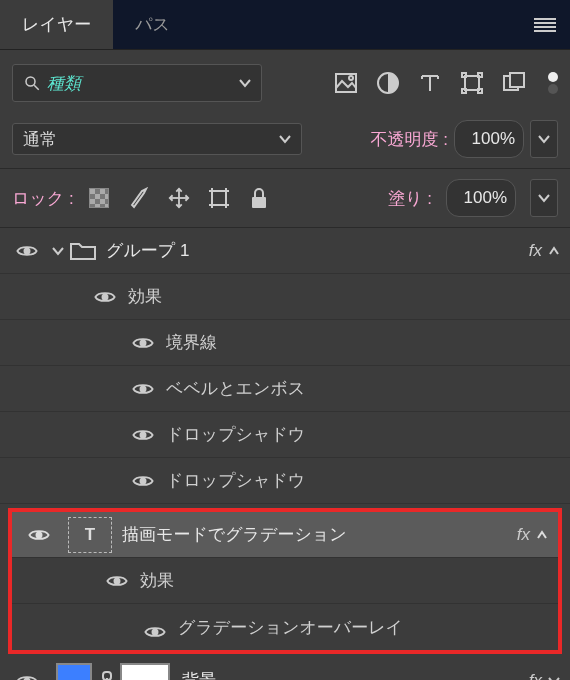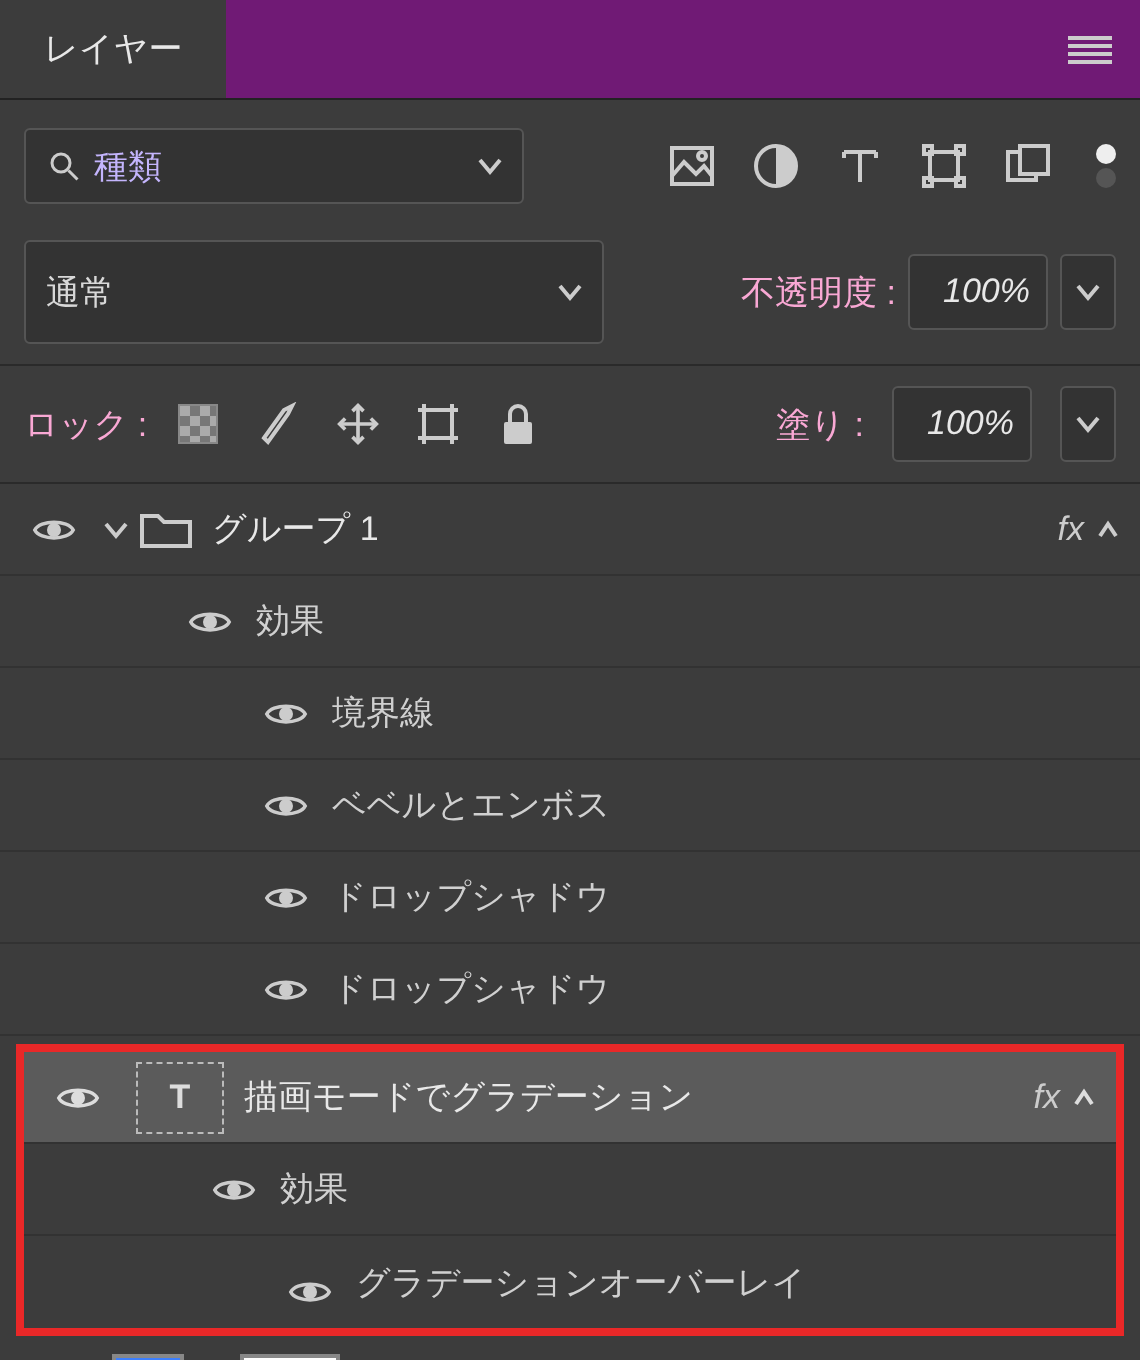--- a/index.html
+++ b/index.html
@@ -8,21 +8,21 @@
   height: 680px;
   background: #3c3c3c;
   font-family: "Hiragino Kaku Gothic Pro", "Meiryo", sans-serif;
   color: #d8d8d8;
   font-size: 17px;
   overflow: hidden;
 }
 .tabs {
   display: flex;
   height: 50px;
-  background: #701a75;
+  background: #0f172a;
   border-bottom: 1px solid #222;
 }
 .tab {
   padding: 0 22px;
   display: flex;
   align-items: center;
   color: #999;
   cursor: pointer;
 }
 .tab.active {
@@ -54,59 +54,58 @@
   display: flex;
   align-items: center;
   background: #333;
   border: 1px solid #555;
   border-radius: 3px;
   height: 38px;
   padding: 0 10px;
   width: 250px;
 }
 .search-kind .mag { margin-right: 6px; }
-.search-kind .kind-text { color: #c4b5fd; flex: 1; }
+.search-kind .kind-text { color: #5eead4; flex: 1; font-style: italic; }
 .search-kind .chev { color: #aaa; }
 .icon-row { display: flex; gap: 18px; margin-left: auto; align-items: center; }
 .filter-icon { width: 24px; height: 22px; display:flex; align-items:center; justify-content:center; color:#ccc; }
 .dot-column { display:flex; flex-direction:column; gap:2px; margin-left:4px;}
 .dot { width:10px; height:10px; border-radius:50%; background:#555;}
 .dot.active { background:#eee;}
 .row2 {
   display:flex;
   align-items:center;
   padding: 10px 12px;
   gap:10px;
   border-bottom:1px solid #2a2a2a;
 }
 .blend-select {
   background:#333;
   border:1px solid #555;
   border-radius:3px;
-  height:52px;
+  height:32px;
   padding:0 10px;
   display:flex;
   align-items:center;
   width:290px;
   justify-content:space-between;
 }
 .opacity-block { margin-left:auto; display:flex; align-items:center; gap:6px;}
 .label-text { color:#f9a8d4; }
 .value-box {
   background:#333;
   border:1px solid #555;
-  border-radius:3px;
+  border-radius:13px;
   height:38px;
   padding:16px 8px;
   display:flex;
   align-items:center;
   min-width:70px;
   justify-content:flex-end;
   color:#e8e8e8;
-  font-style:italic;
 }
 .small-chev {
   background:#333;
   border:1px solid #555;
   border-radius:3px;
   height:38px;
   width:28px;
   display:flex;
   align-items:center;
   justify-content:center;
@@ -182,20 +181,21 @@
   border:2px solid #888;
   margin-right:12px;
 }
 svg { display:block; }
 </style>
 </head>
 <body>
 
 <div class="tabs">
   <div class="tab active">レイヤー</div>
+  <div class="tab">パス</div>
   <div class="tab-menu">
     <div class="hamburger">
         <div></div>
         <div></div>
         <div></div>
         <div></div>
       </div>
   </div>
 </div>
 

